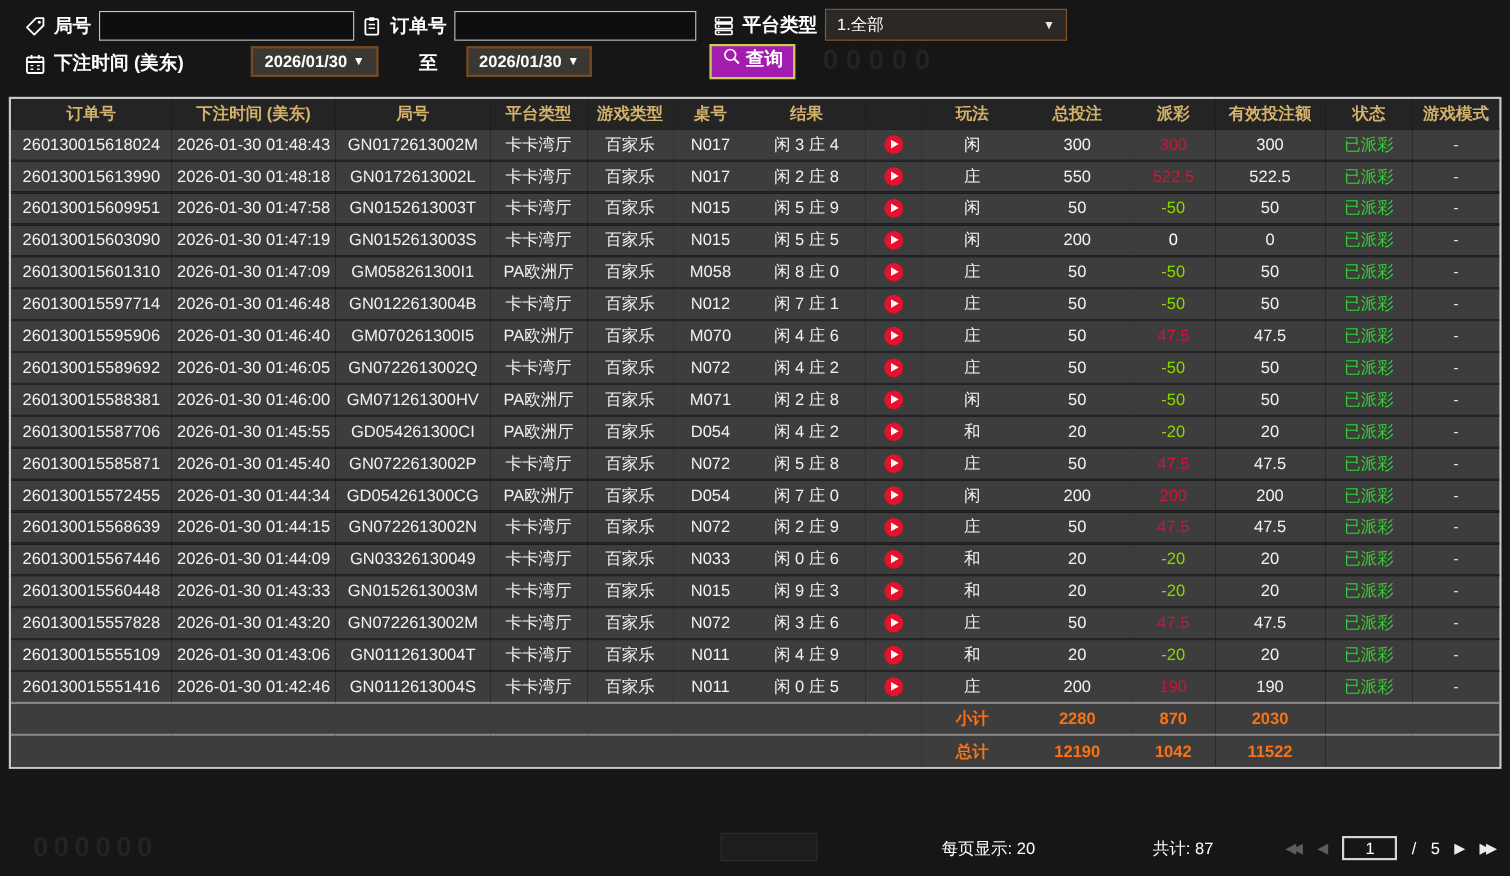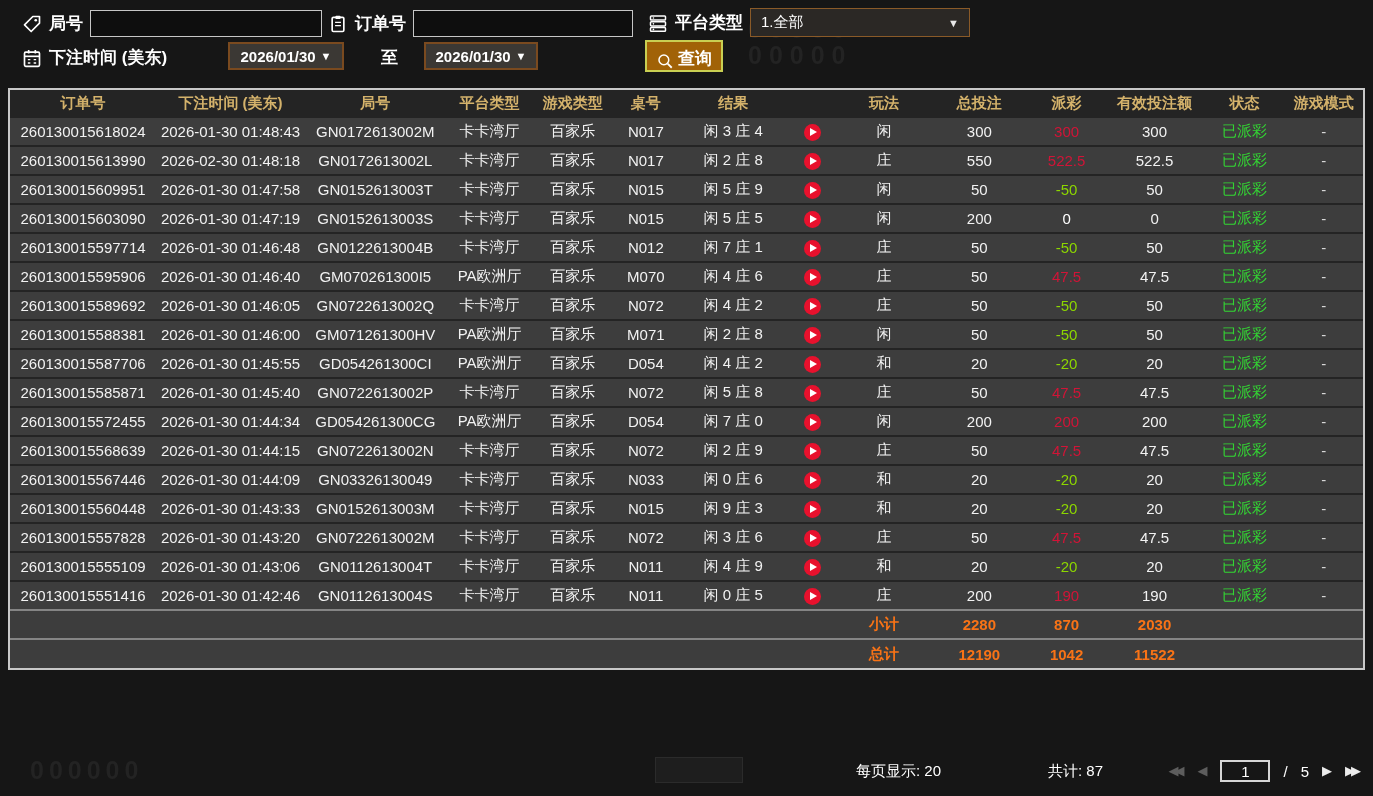--- a/index.html
+++ b/index.html
@@ -41,22 +41,22 @@
     color:#fff; font-weight:bold; font-size:15px;
     display:flex; align-items:center; justify-content:center; gap:5px; cursor:pointer;
     font-family:"Liberation Sans", sans-serif;
   }
   .date-from { left:228px; top:42px; width:116px; }
   .date-to   { left:424px; top:42px; width:114px; }
   .to-label  { position:absolute; left:381px; top:46px; font-size:17px; font-weight:bold; }
   .date-btn .arr { font-size:11px; }
   .search-btn {
     position:absolute; left:645px; top:40px; height:32px; padding:0 9px;
-    background:#a16207; border:2px solid #c9cf52; color:#fff; font-weight:bold; font-size:17px;
-    display:flex; align-items:flex-end; gap:4px; cursor:pointer;
+    background:#a21caf; border:2px solid #c9cf52; color:#fff; font-weight:bold; font-size:17px;
+    display:flex; align-items:flex-start; gap:4px; cursor:pointer;
     font-family:"Liberation Sans", sans-serif;
   }
 
   
   .tbl-wrap { position:absolute; left:8px; top:88px; width:1357px; border:2px solid #c8c8c8; }
   table { width:100%; border-collapse:collapse; table-layout:fixed; }
   thead th {
     background:#242424; color:#d4b26b; font-size:15px; font-weight:bold;
     height:27px; text-align:center; overflow:hidden; white-space:nowrap;
   }
@@ -227,21 +227,21 @@
           <td><span class="play"></span></td>
           <td>闲</td>
           <td>300</td>
           <td class="pay-win">300</td>
           <td>300</td>
           <td class="status">已派彩</td>
           <td class="mode">-</td>
         </tr>
         <tr>
           <td>260130015613990</td>
-          <td>2026-02-30 01:48:18</td>
+          <td>2026-01-30 01:48:18</td>
           <td>GN0172613002L</td>
           <td>卡卡湾厅</td>
           <td>百家乐</td>
           <td>N017</td>
           <td>闲 2 庄 8</td>
           <td><span class="play"></span></td>
           <td>庄</td>
           <td>550</td>
           <td class="pay-win">522.5</td>
           <td>522.5</td>
@@ -270,20 +270,36 @@
           <td>GN0152613003S</td>
           <td>卡卡湾厅</td>
           <td>百家乐</td>
           <td>N015</td>
           <td>闲 5 庄 5</td>
           <td><span class="play"></span></td>
           <td>闲</td>
           <td>200</td>
           <td class="pay-zero">0</td>
           <td>0</td>
+          <td class="status">已派彩</td>
+          <td class="mode">-</td>
+        </tr>
+        <tr>
+          <td>260130015601310</td>
+          <td>2026-01-30 01:47:09</td>
+          <td>GM058261300I1</td>
+          <td>PA欧洲厅</td>
+          <td>百家乐</td>
+          <td>M058</td>
+          <td>闲 8 庄 0</td>
+          <td><span class="play"></span></td>
+          <td>庄</td>
+          <td>50</td>
+          <td class="pay-loss">-50</td>
+          <td>50</td>
           <td class="status">已派彩</td>
           <td class="mode">-</td>
         </tr>
         <tr>
           <td>260130015597714</td>
           <td>2026-01-30 01:46:48</td>
           <td>GN0122613004B</td>
           <td>卡卡湾厅</td>
           <td>百家乐</td>
           <td>N012</td>

